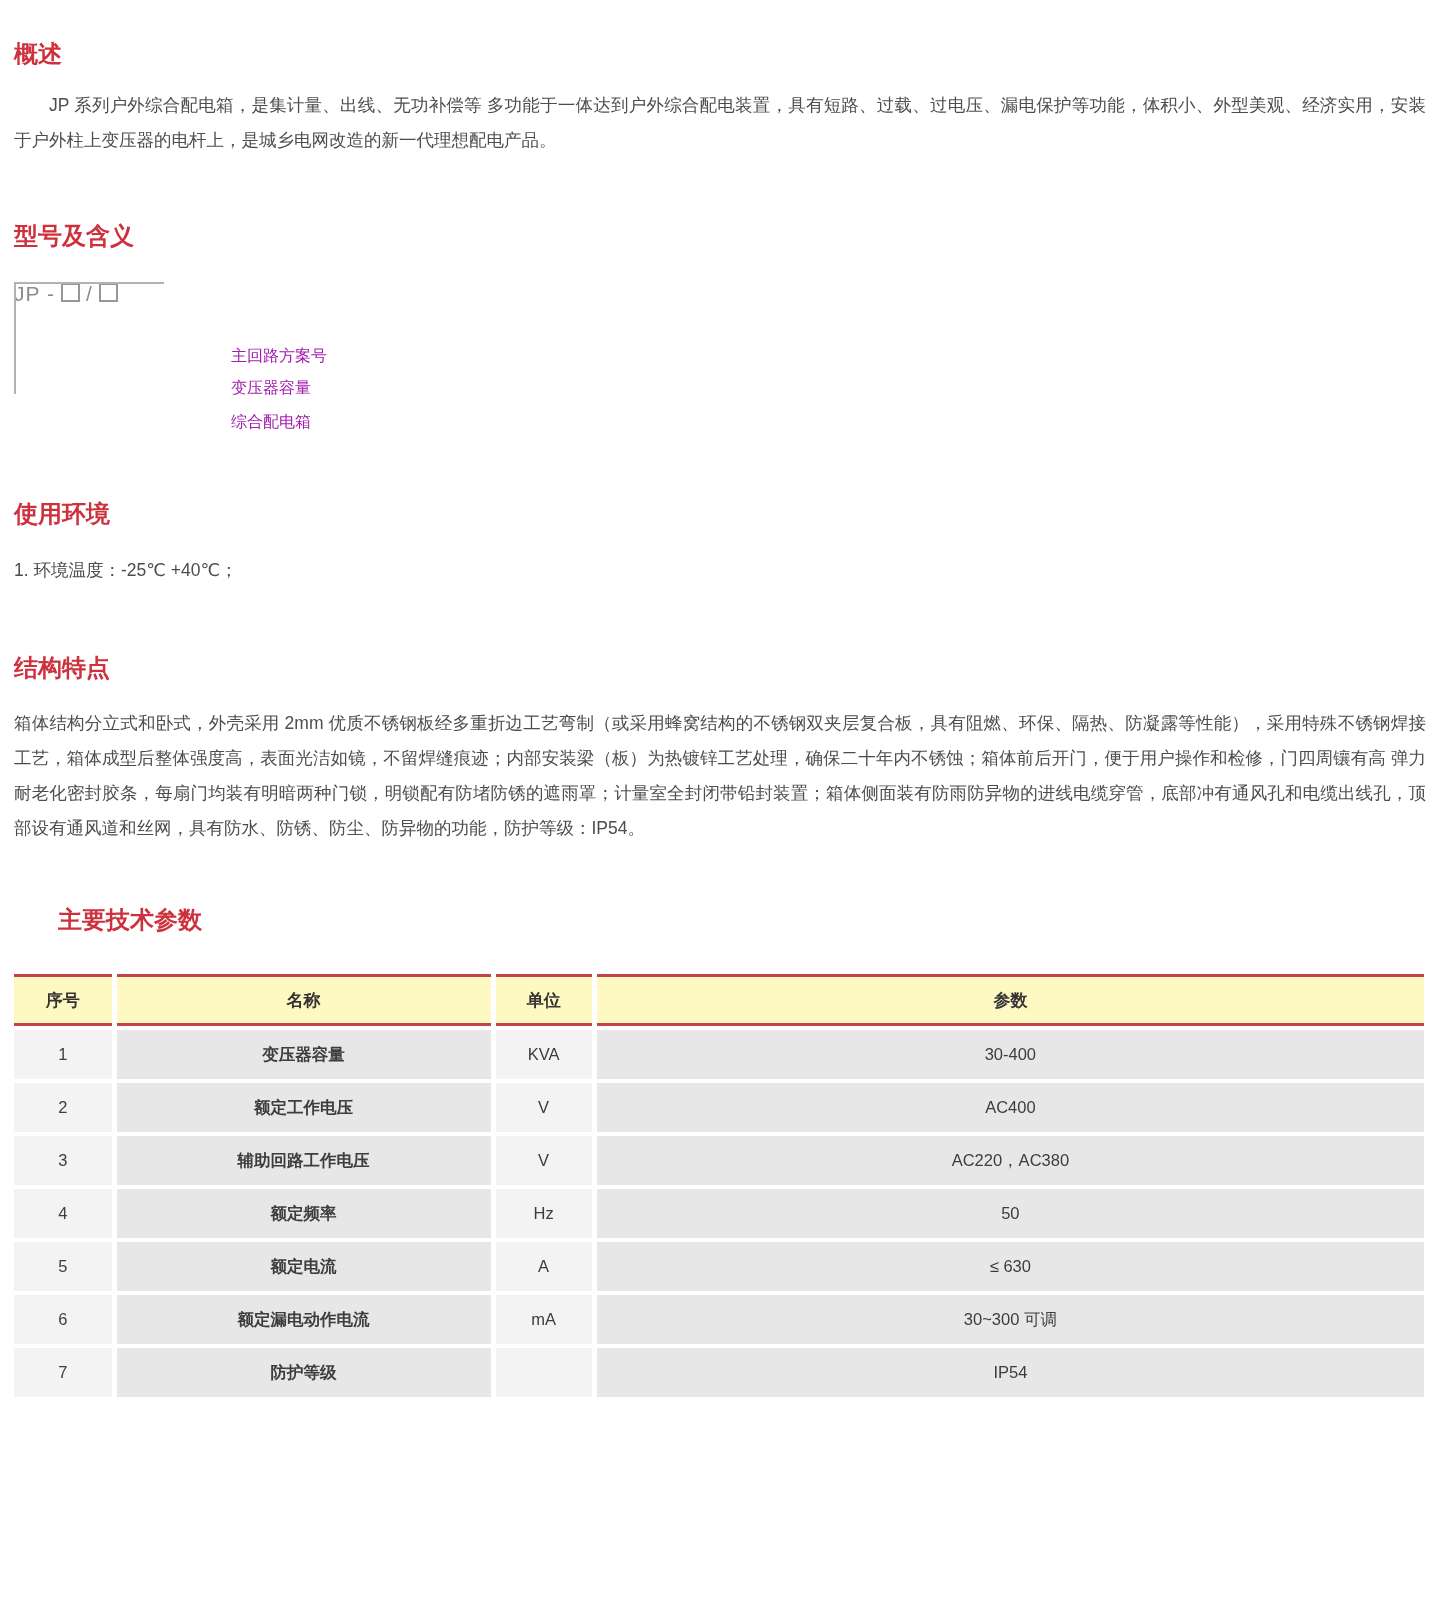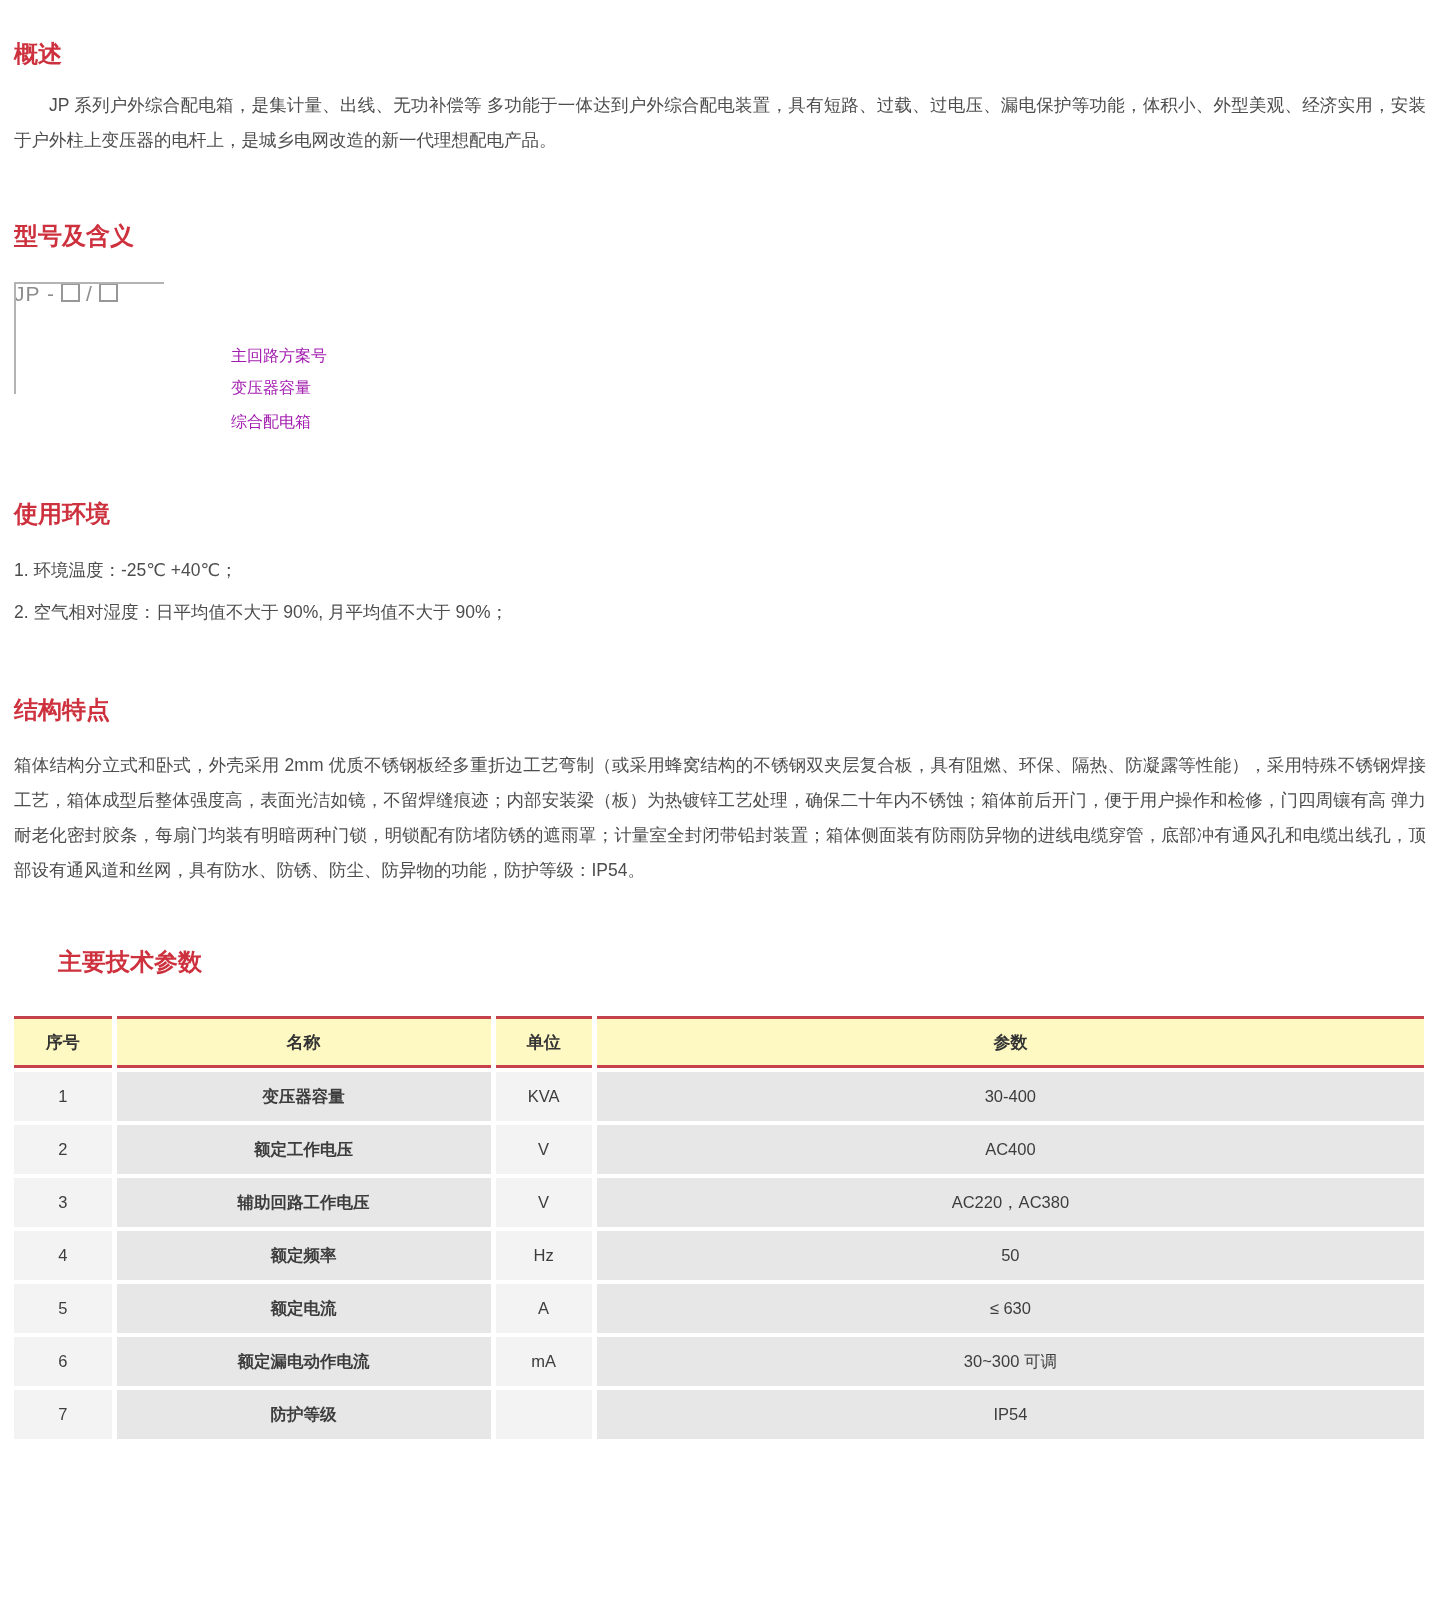--- a/index.html
+++ b/index.html
@@ -135,21 +135,20 @@
   <div class="dline horiz h1"></div>
   <div class="dlabel l1">主回路方案号</div>
   <div class="dlabel l2">变压器容量</div>
   <div class="dlabel l3">综合配电箱</div>
 </div>
 
 <h2 class="section-heading" id="env-heading">使用环境</h2>
 
 <div class="env-list">
   <div class="env-item">1. 环境温度：-25℃ +40℃；</div>
-  <div class="env-item">2. 空气相对湿度：日平均值不大于 90%, 月平均值不大于 90%；</div>
 </div>
 
 <h2 class="section-heading" id="struct-heading">结构特点</h2>
 
 <p class="body-para" id="struct-para">箱体结构分立式和卧式，外壳采用 2mm 优质不锈钢板经多重折边工艺弯制（或采用蜂窝结构的不锈钢双夹层复合板，具有阻燃、环保、隔热、防凝露等性能），采用特殊不锈钢焊接工艺，箱体成型后整体强度高，表面光洁如镜，不留焊缝痕迹；内部安装梁（板）为热镀锌工艺处理，确保二十年内不锈蚀；箱体前后开门，便于用户操作和检修，门四周镶有高 弹力耐老化密封胶条，每扇门均装有明暗两种门锁，明锁配有防堵防锈的遮雨罩；计量室全封闭带铅封装置；箱体侧面装有防雨防异物的进线电缆穿管，底部冲有通风孔和电缆出线孔，顶部设有通风道和丝网，具有防水、防锈、防尘、防异物的功能，防护等级：IP54。</p>
 
 <h2 class="section-heading" id="params-heading">主要技术参数</h2>
 
 <table class="params-table">
   <colgroup>

